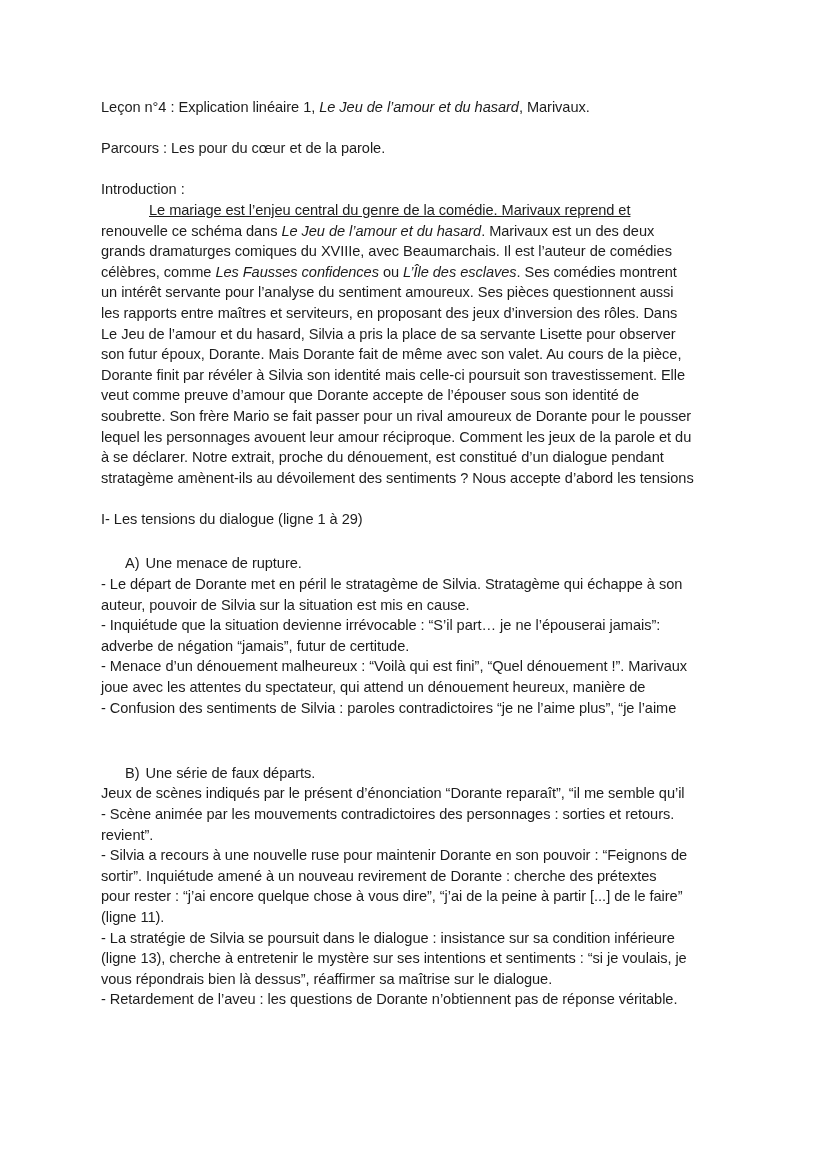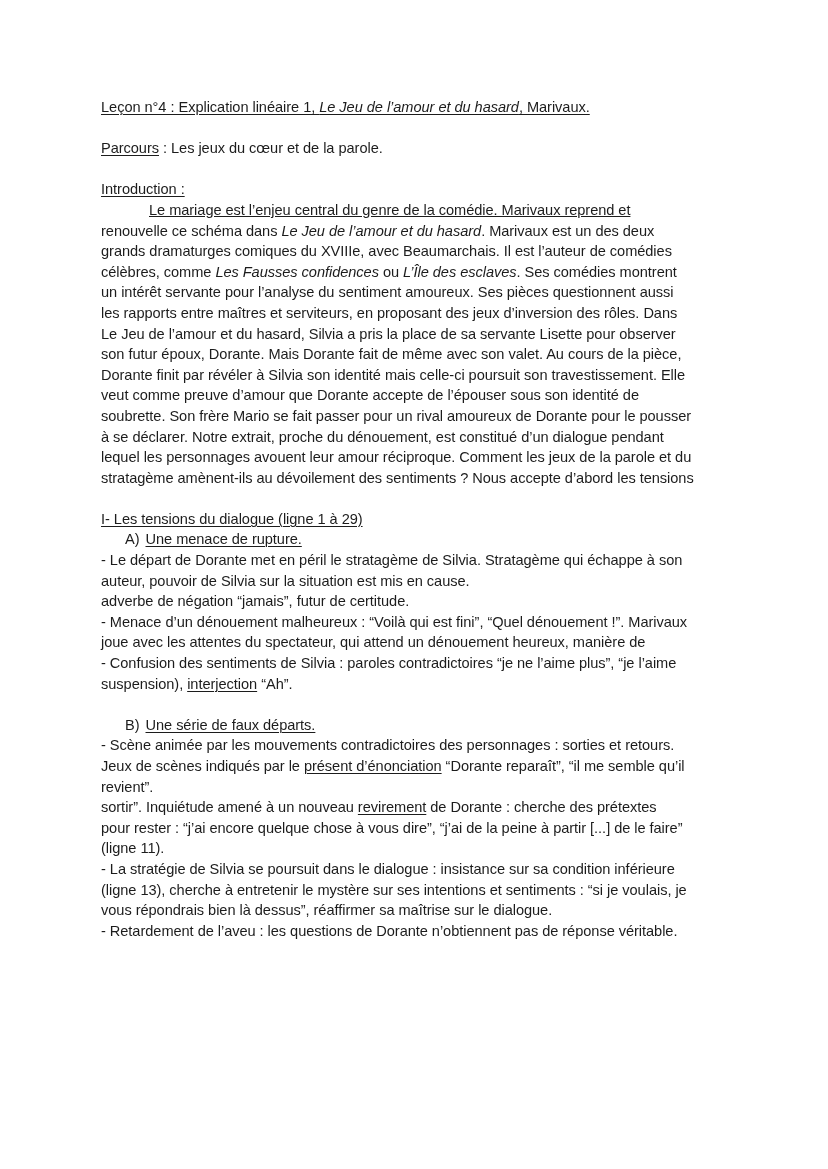--- a/index.html
+++ b/index.html
@@ -22,85 +22,86 @@
       width: 630px;
       font-size: 14.6px;
       line-height: 20.6px;
       letter-spacing: -0.05px;
     }
     .line {
       white-space: nowrap;
       display: block;
       height: 20.6px;
     }
-    .u { text-decoration: underline; text-underline-offset: 2px; text-decoration-thickness: 1px; }
+    .u { text-underline-offset: 2px; text-decoration-thickness: 1px; }
     .i { font-style: italic; }
     .indent { padding-left: 48px; text-decoration: underline; }
-    .sub { padding-left: 24px; }
+    .sub { padding-left: 24px; margin-top: 24px; }
     .gap { display: block; height: 20.6px; }
     .sublabel { margin-right: 6px; }
   </style>
 </head>
 <body>
 
 <div class="page">
 
   <div class="line">
     <span class="u">Leçon n°4 : Explication linéaire 1, </span><span class="u i">Le Jeu de l’amour et du hasard</span><span class="u">, Marivaux.</span>
   </div>
 
   <div class="gap"></div>
 
   <div class="line">
-    <span class="u">Parcours</span><span> : Les jeux du cœur et de la parole.</span>
+    <span class="u">Parcours</span><span> : Les pour du cœur et de la parole.</span>
   </div>
 
   <div class="gap"></div>
 
   <div class="line">
     <span class="u">Introduction :</span>
   </div>
 
   <div id="intro-lines">
       <div class="line indent"><span>Le mariage est l’enjeu central du genre de la comédie. Marivaux reprend et</span></div>
       <div class="line"><span>renouvelle ce schéma dans </span><span class="i">Le Jeu de l’amour et du hasard</span><span>. Marivaux est un des deux</span></div>
       <div class="line"><span>grands dramaturges comiques du XVIIIe, avec Beaumarchais. Il est l’auteur de comédies</span></div>
       <div class="line"><span>célèbres, comme </span><span class="i">Les Fausses confidences</span><span> ou </span><span class="i">L’Île des esclaves</span><span>. Ses comédies montrent</span></div>
       <div class="line"><span>un intérêt servante pour l’analyse du sentiment amoureux. Ses pièces questionnent aussi</span></div>
       <div class="line"><span>les rapports entre maîtres et serviteurs, en proposant des jeux d’inversion des rôles. Dans</span></div>
       <div class="line"><span>Le Jeu de l’amour et du hasard, Silvia a pris la place de sa servante Lisette pour observer</span></div>
       <div class="line"><span>son futur époux, Dorante. Mais Dorante fait de même avec son valet. Au cours de la pièce,</span></div>
       <div class="line"><span>Dorante finit par révéler à Silvia son identité mais celle-ci poursuit son travestissement. Elle</span></div>
       <div class="line"><span>veut comme preuve d’amour que Dorante accepte de l’épouser sous son identité de</span></div>
       <div class="line"><span>soubrette. Son frère Mario se fait passer pour un rival amoureux de Dorante pour le pousser</span></div>
+      <div class="line"><span>lequel les personnages avouent leur amour réciproque. Comment les jeux de la parole et du</span></div>
       <div class="line"><span>à se déclarer. Notre extrait, proche du dénouement, est constitué d’un dialogue pendant</span></div>
-      <div class="line"><span>lequel les personnages avouent leur amour réciproque. Comment les jeux de la parole et du</span></div>
       <div class="line"><span>stratagème amènent-ils au dévoilement des sentiments ? Nous accepte d’abord les tensions</span></div>
     </div>
 
   <div class="gap"></div>
 
   <div class="line">
     <span class="u">I- Les tensions du dialogue (ligne 1 à 29)</span>
   </div>
 
   <div id="part1-sections">
       <div class="line sub"><span class="sublabel">A)</span><span class="u">Une menace de rupture.</span></div>
       <div class="line"><span>- Le départ de Dorante met en péril le stratagème de Silvia. Stratagème qui échappe à son</span></div>
       <div class="line"><span>auteur, pouvoir de Silvia sur la situation est mis en cause.</span></div>
+      <div class="line"><span>- Inquiétude que la situation devienne irrévocable : “S’il part… je ne l’épouserai jamais”:</span></div>
       <div class="line"><span>adverbe de négation “jamais”, futur de certitude.</span></div>
       <div class="line"><span>- Menace d’un dénouement malheureux : “Voilà qui est fini”, “Quel dénouement !”. Marivaux</span></div>
       <div class="line"><span>joue avec les attentes du spectateur, qui attend un dénouement heureux, manière de</span></div>
       <div class="line"><span>- Confusion des sentiments de Silvia : paroles contradictoires “je ne l’aime plus”, “je l’aime</span></div>
-      <div class="line"><span>suspension), </span><span class="u">interjection</span><span> “Ah”.</span></div>
       <div class="gap"></div>
       <div class="line sub"><span class="sublabel">B)</span><span class="u">Une série de faux départs.</span></div>
+      <div class="line"><span>Jeux de scènes indiqués par le </span><span class="u">présent d’énonciation</span><span> “Dorante reparaît”, “il me semble qu’il</span></div>
       <div class="line"><span>- Scène animée par les mouvements contradictoires des personnages : sorties et retours.</span></div>
-      <div class="line"><span>Jeux de scènes indiqués par le </span><span class="u">présent d’énonciation</span><span> “Dorante reparaît”, “il me semble qu’il</span></div>
       <div class="line"><span>revient”.</span></div>
+      <div class="line"><span>- Silvia a recours à une nouvelle ruse pour maintenir Dorante en son pouvoir : “Feignons de</span></div>
       <div class="line"><span>sortir”. Inquiétude amené à un nouveau </span><span class="u">revirement</span><span> de Dorante : cherche des prétextes</span></div>
       <div class="line"><span>pour rester : “j’ai encore quelque chose à vous dire”, “j’ai de la peine à partir [...] de le faire”</span></div>
       <div class="line"><span>(ligne 11).</span></div>
       <div class="line"><span>- La stratégie de Silvia se poursuit dans le dialogue : insistance sur sa condition inférieure</span></div>
       <div class="line"><span>(ligne 13), cherche à entretenir le mystère sur ses intentions et sentiments : “si je voulais, je</span></div>
       <div class="line"><span>vous répondrais bien là dessus”, réaffirmer sa maîtrise sur le dialogue.</span></div>
       <div class="line"><span>- Retardement de l’aveu : les questions de Dorante n’obtiennent pas de réponse véritable.</span></div>
       <div class="gap"></div>
     </div>
 

